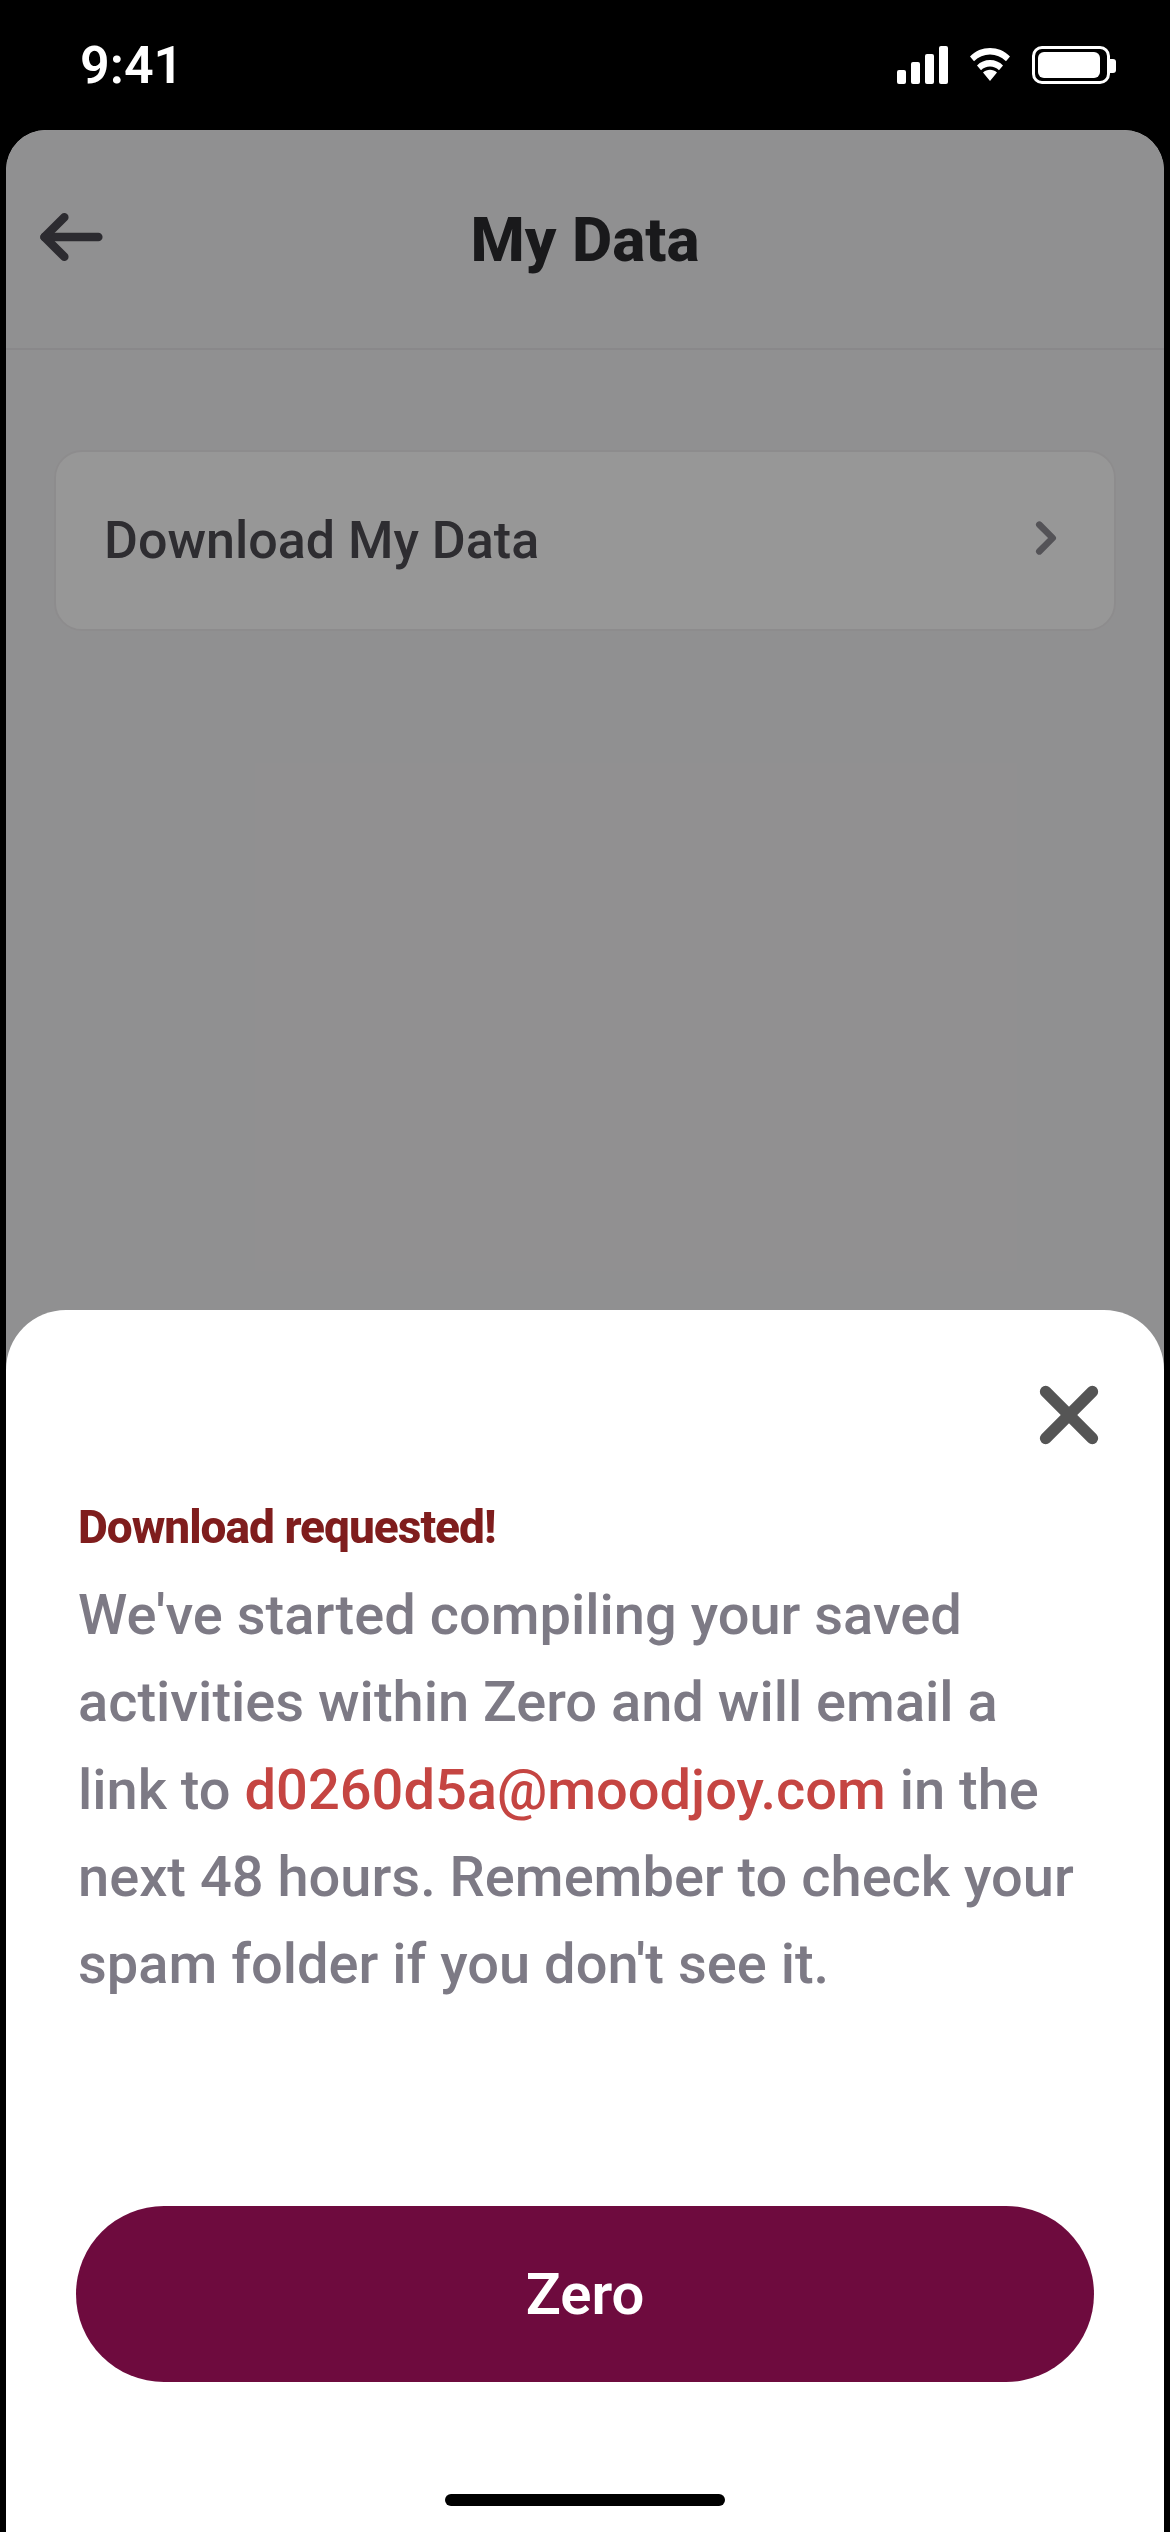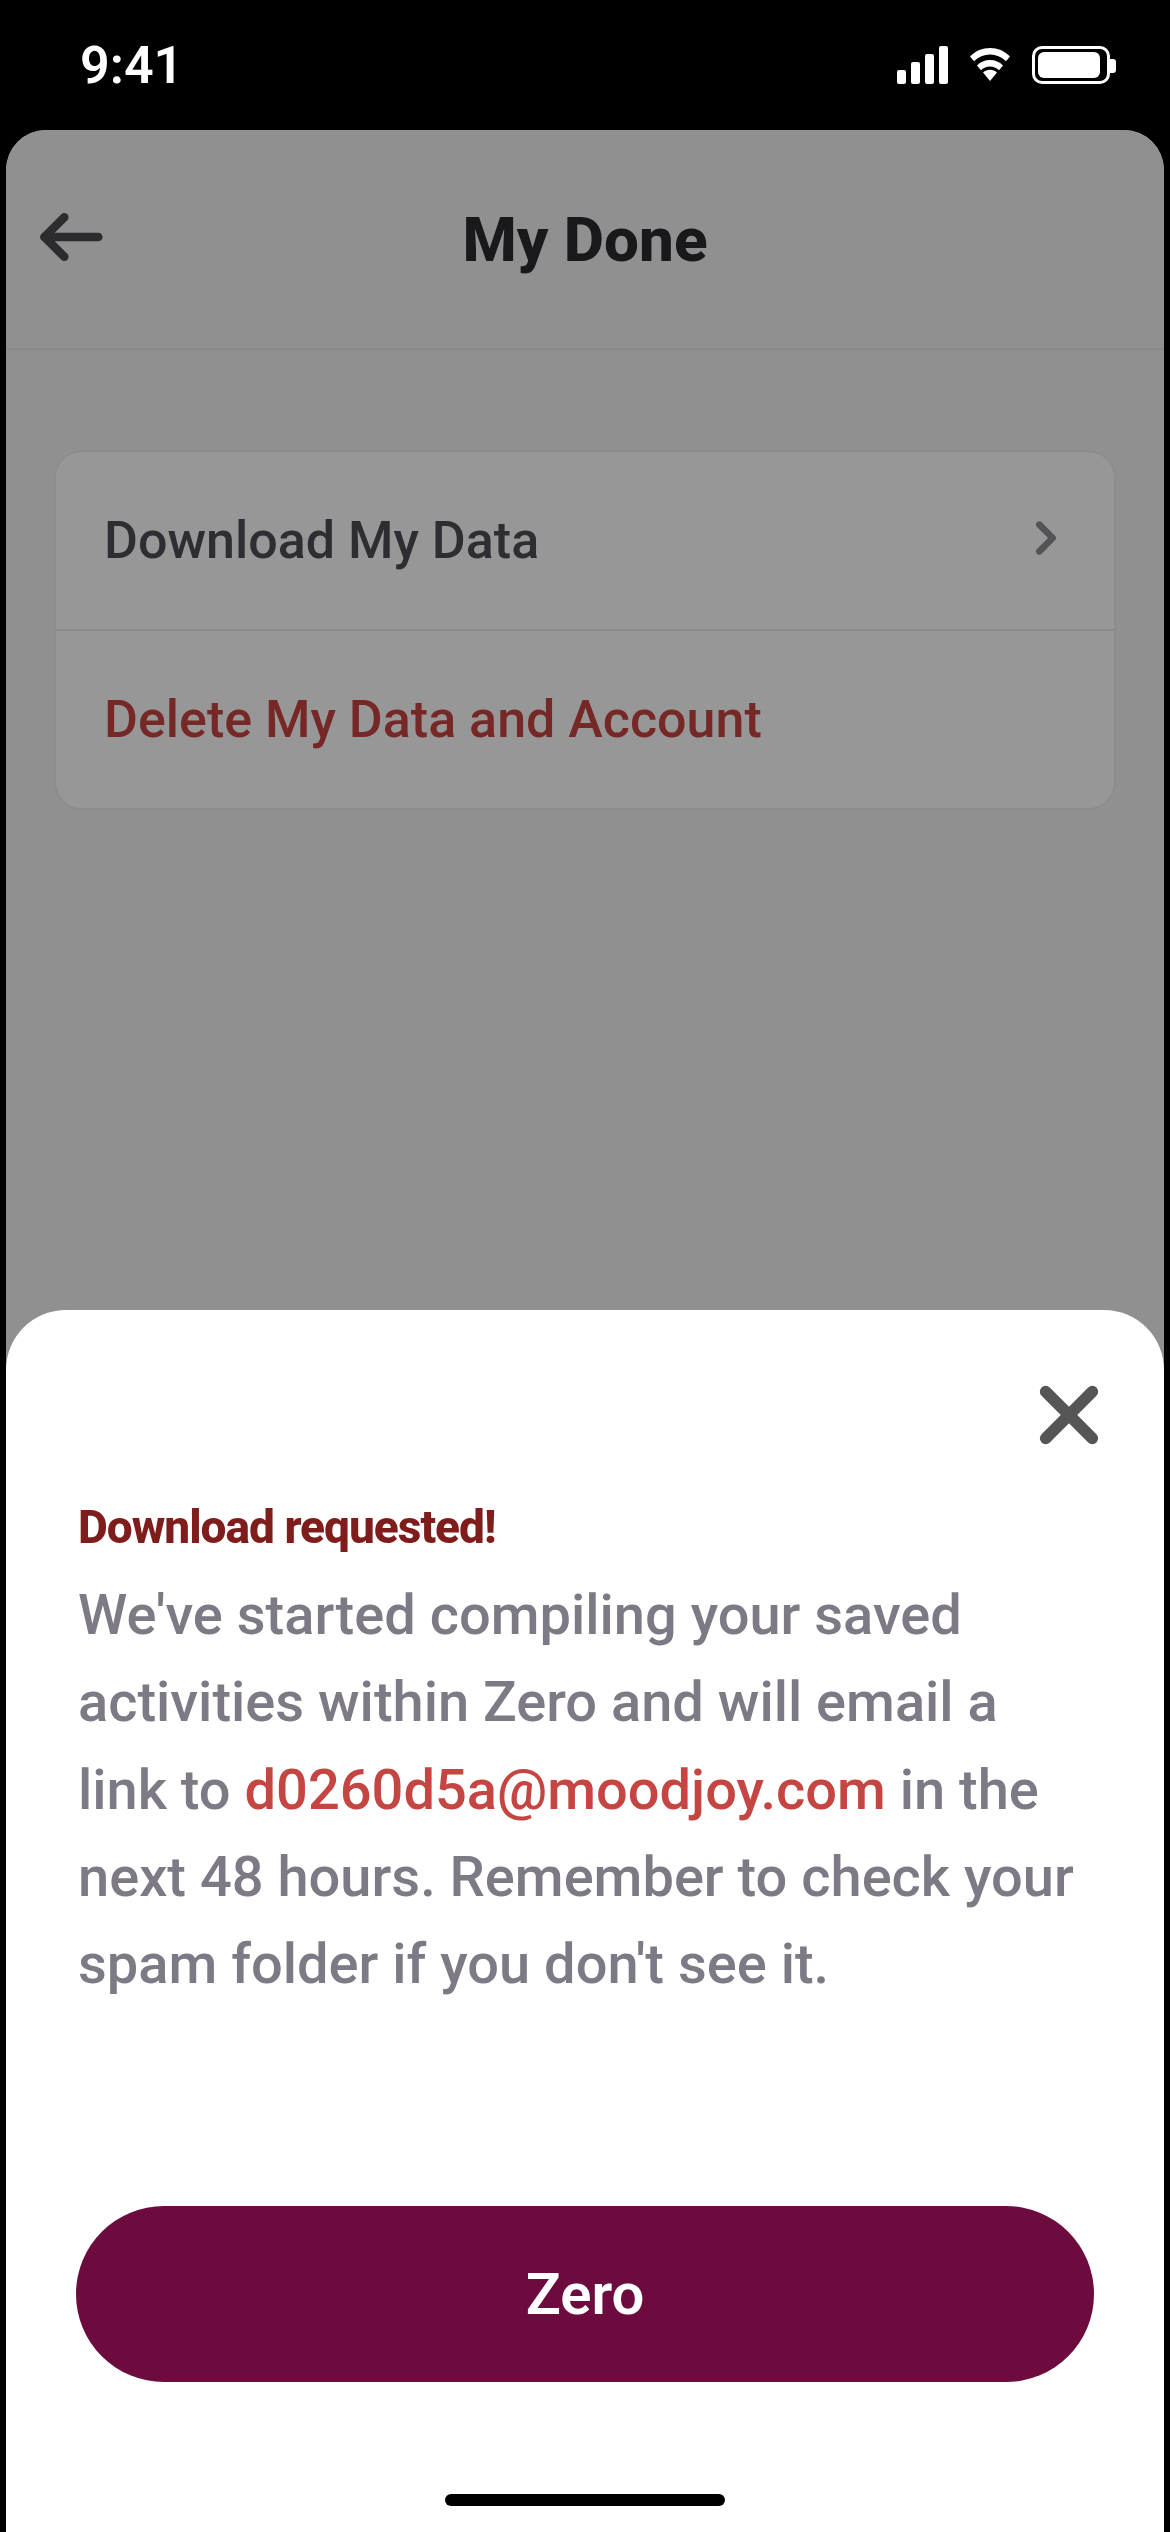--- a/index.html
+++ b/index.html
@@ -107,34 +107,31 @@
 </div>
 
 <div class="page">
   <div class="page-header">
     <div class="back-btn">
       <svg viewBox="0 0 24 24" fill="none" stroke="#4a4850" stroke-width="3" stroke-linecap="round" stroke-linejoin="round">
         <line x1="22" y1="12" x2="3" y2="12"></line>
           <polyline points="10 5 3 12 10 19"></polyline>
       </svg>
     </div>
-    <div class="page-title">My Done</div>
+    <div class="page-title">My Data</div>
   </div>
 
   <div class="card">
     <div class="row row-download">
       <span>Download My Data</span>
       <span class="chevron">
         <svg viewBox="0 0 24 24" fill="none" stroke="#8c8a92" stroke-width="4" stroke-linecap="round" stroke-linejoin="round">
             <polyline points="8 4 16 12 8 20"></polyline>
           </svg>
       </span>
-    </div>
-    <div class="row row-delete">
-      <span>Delete My Data and Account</span>
     </div>
   </div>
 
   <div class="dim"></div>
 </div>
 
 <div class="sheet">
   <div class="sheet-close">
     <svg viewBox="0 0 24 24" fill="none" stroke="#555" stroke-width="4" stroke-linecap="round">
         <line x1="4" y1="4" x2="20" y2="20"></line>

